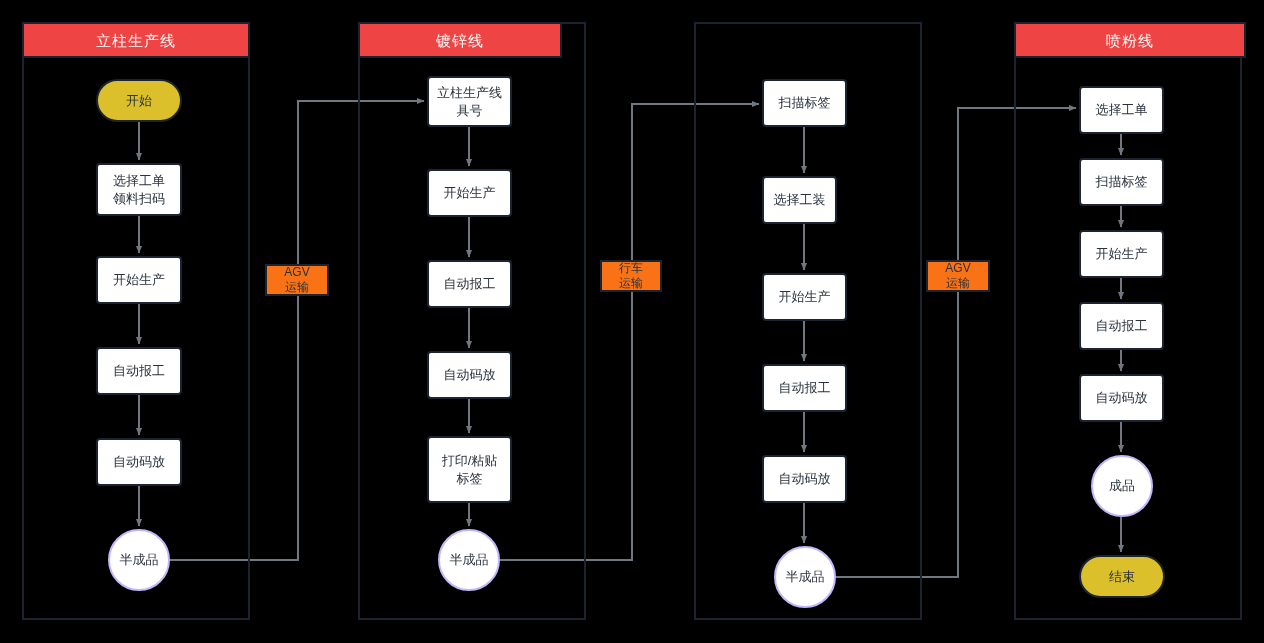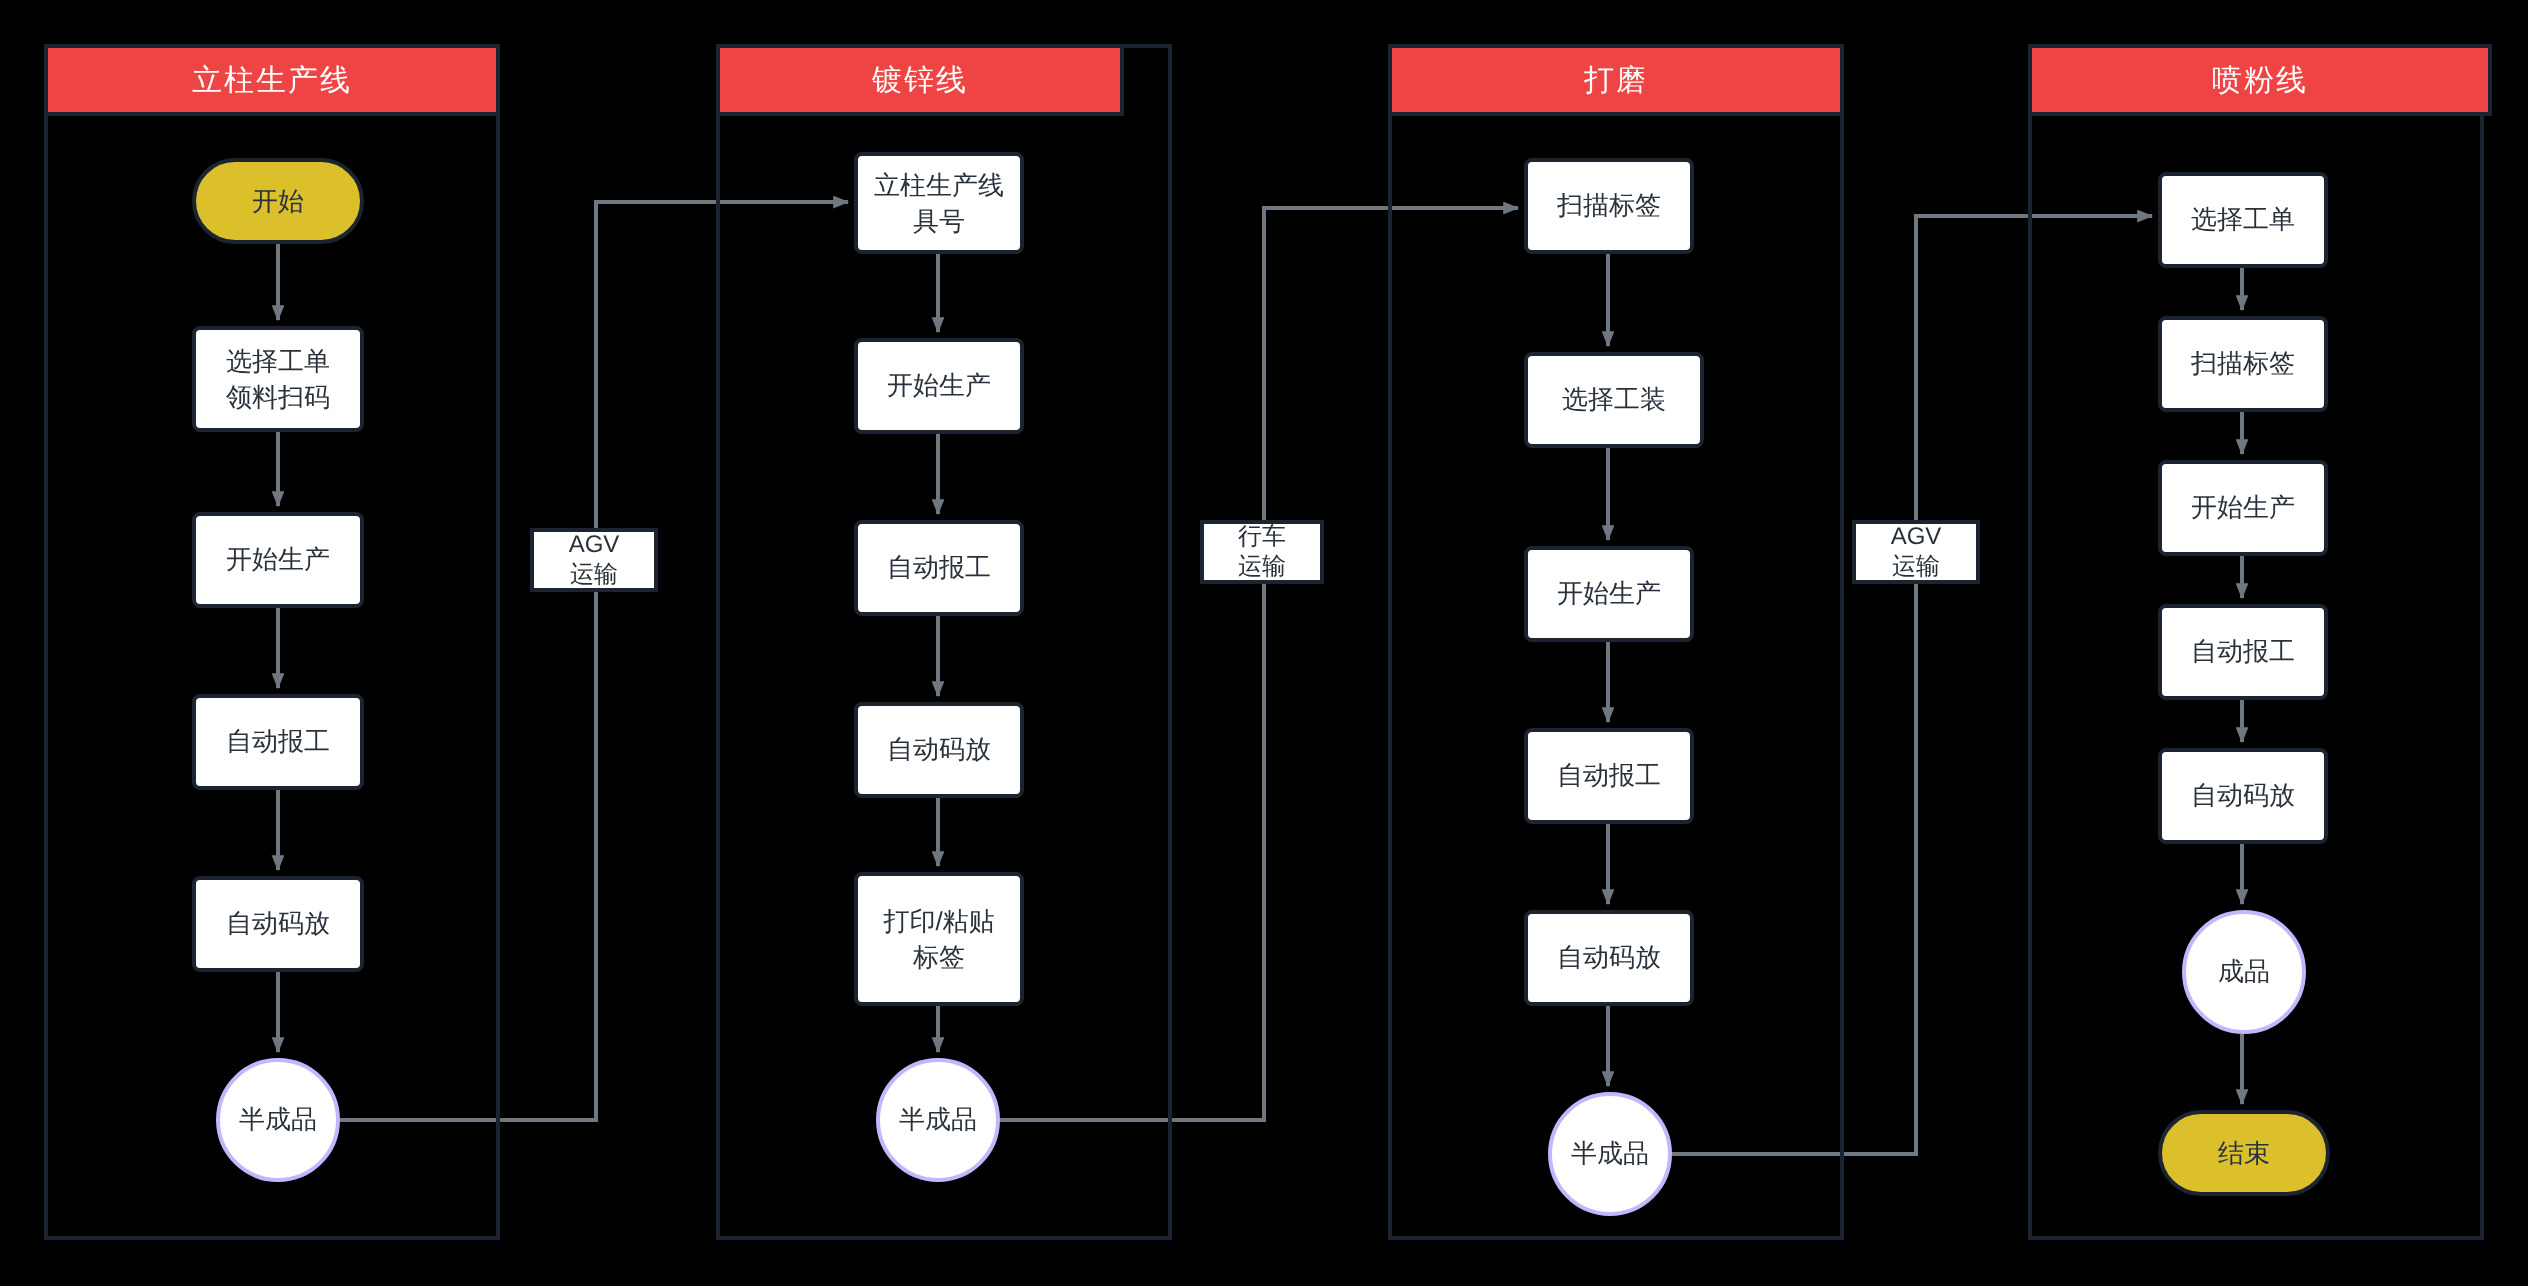--- a/index.html
+++ b/index.html
@@ -66,21 +66,21 @@
     background: #dbc02c;
     border: 2px solid #1b2430;
     border-radius: 22px;
   }
   .node.circle {
     background: #ffffff;
     border: 2px solid #c4b5fd;
     border-radius: 50%;
   }
   .node.tag {
-    background: #ffffff;
+    background: #f97316;
     border: 2px solid #1b2430;
     border-radius: 0;
     font-size: 12px;
     line-height: 15px;
     color: #29323c;
   }
 </style>
 </head>
 <body>
 
@@ -127,21 +127,20 @@
     </g>
   </svg>
 
   <div class="lane" style="left:22px;top:22px;width:228px;height:598px;"></div>
   <div class="lane-header" style="left:22px;top:22px;width:228px;height:36px;">立柱生产线</div>
 
   <div class="lane" style="left:358px;top:22px;width:228px;height:598px;"></div>
   <div class="lane-header" style="left:358px;top:22px;width:204px;height:36px;">镀锌线</div>
 
   <div class="lane" style="left:694px;top:22px;width:228px;height:598px;"></div>
-  <div class="lane-header" style="left:694px;top:22px;width:228px;height:36px;">打磨</div>
 
   <div class="lane" style="left:1014px;top:22px;width:228px;height:598px;"></div>
   <div class="lane-header" style="left:1014px;top:22px;width:232px;height:36px;">喷粉线</div>
 
   <div class="node terminal" style="left:96px;top:79px;width:86px;height:43px;">开始</div>
   <div class="node process" style="left:96px;top:163px;width:86px;height:53px;">选择工单
 领料扫码</div>
   <div class="node process" style="left:96px;top:256px;width:86px;height:48px;">开始生产</div>
   <div class="node process" style="left:96px;top:347px;width:86px;height:48px;">自动报工</div>
   <div class="node process" style="left:96px;top:438px;width:86px;height:48px;">自动码放</div>
@@ -150,21 +149,21 @@
   <div class="node process" style="left:427px;top:76px;width:85px;height:51px;">立柱生产线
 具号</div>
   <div class="node process" style="left:427px;top:169px;width:85px;height:48px;">开始生产</div>
   <div class="node process" style="left:427px;top:260px;width:85px;height:48px;">自动报工</div>
   <div class="node process" style="left:427px;top:351px;width:85px;height:48px;">自动码放</div>
   <div class="node process" style="left:427px;top:436px;width:85px;height:67px;">打印/粘贴
 标签</div>
   <div class="node circle" style="left:438px;top:529px;width:62px;height:62px;">半成品</div>
 
   <div class="node process" style="left:762px;top:79px;width:85px;height:48px;">扫描标签</div>
-  <div class="node process" style="left:762px;top:176px;width:90px;height:48px;">选择工装</div>
+  <div class="node process" style="left:762px;top:176px;width:75px;height:48px;">选择工装</div>
   <div class="node process" style="left:762px;top:273px;width:85px;height:48px;">开始生产</div>
   <div class="node process" style="left:762px;top:364px;width:85px;height:48px;">自动报工</div>
   <div class="node process" style="left:762px;top:455px;width:85px;height:48px;">自动码放</div>
   <div class="node circle" style="left:774px;top:546px;width:62px;height:62px;">半成品</div>
 
   <div class="node process" style="left:1079px;top:86px;width:85px;height:48px;">选择工单</div>
   <div class="node process" style="left:1079px;top:158px;width:85px;height:48px;">扫描标签</div>
   <div class="node process" style="left:1079px;top:230px;width:85px;height:48px;">开始生产</div>
   <div class="node process" style="left:1079px;top:302px;width:85px;height:48px;">自动报工</div>
   <div class="node process" style="left:1079px;top:374px;width:85px;height:48px;">自动码放</div>

